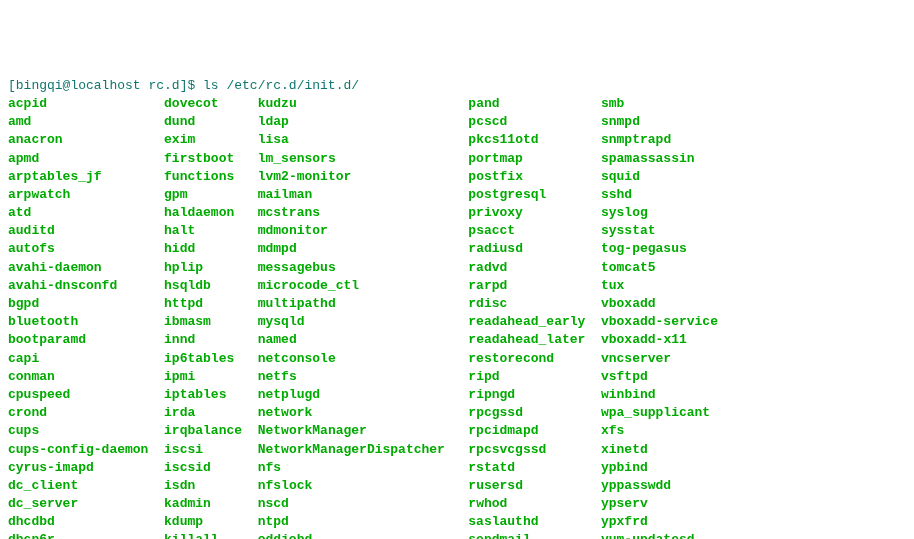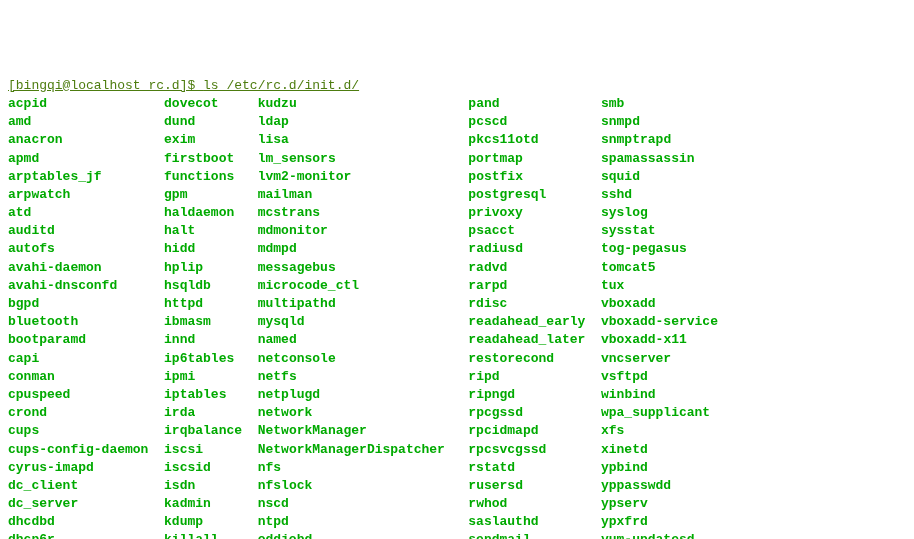--- a/index.html
+++ b/index.html
@@ -6,22 +6,21 @@
       margin: 0;
       padding: 4px 8px;
       font-family: "Courier New", monospace;
       font-size: 13px;
       line-height: 1.4;
       background: #ffffff;
       color: #000000;
       white-space: pre;
     }
     .prompt {
-      color: #4d7c0f;
-      text-decoration: underline;
+      color: #0f766e;
     }
     .entry {
       color: #00aa00;
       font-weight: bold;
     }
     .row {
       display: block;
     }
   </style>
 </head>

